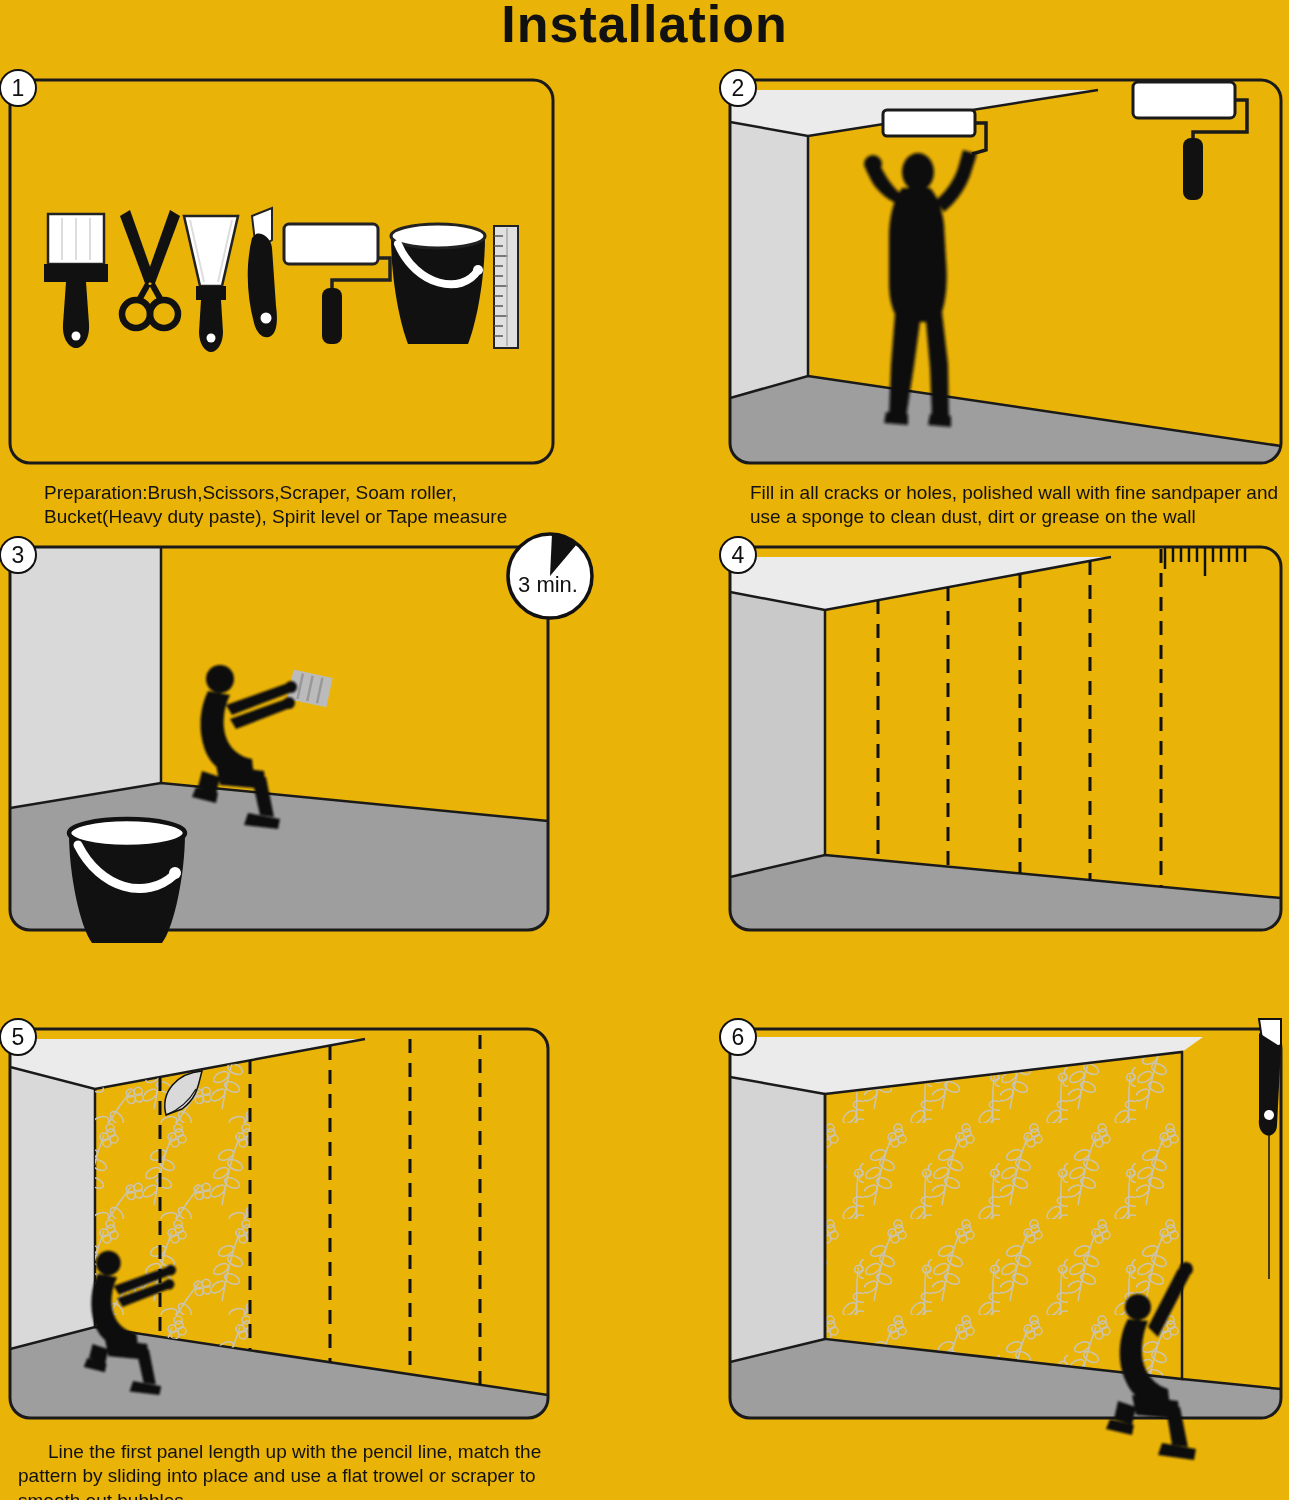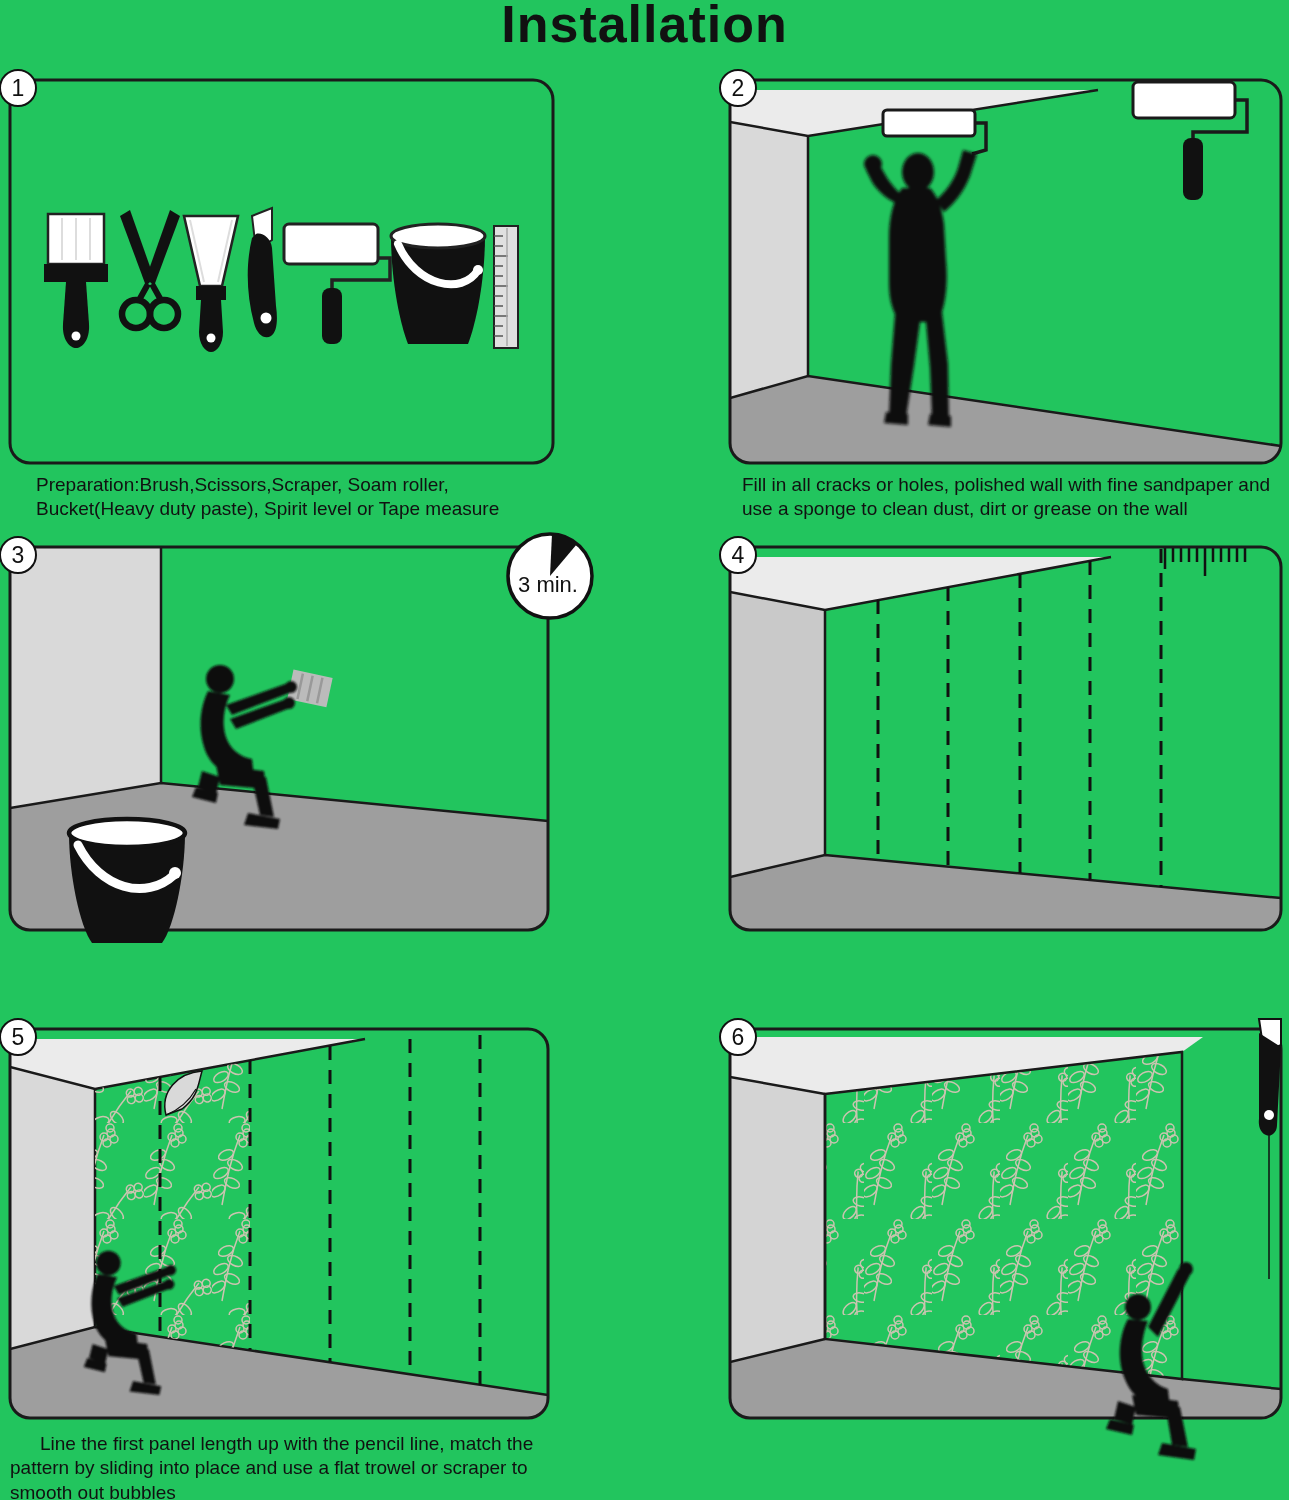--- a/index.html
+++ b/index.html
@@ -1,25 +1,25 @@
 <!DOCTYPE html>
 <html><head>
 <meta charset="utf-8">
 <style>
   html,body{margin:0;padding:0;background:#ffffff;}
-  .page{position:relative;width:1289px;height:1500px;background:#22c55e;
+  .page{position:relative;width:1289px;height:1500px;background:#eab308;
         font-family:"Liberation Sans",sans-serif;color:#111;overflow:hidden;}
   .title{position:absolute;top:-6px;left:0;right:0;text-align:center;
          font-size:52px;font-weight:700;letter-spacing:1px;margin:0;}
   .panel{position:absolute;}
   .panel svg{position:absolute;left:0;top:0;overflow:visible;}
   .badge{position:absolute;top:-9px;left:-9px;width:34px;height:34px;background:#fff;
          border:2.5px solid #111;border-radius:50%;display:flex;align-items:center;
          justify-content:center;font-size:23px;z-index:6;}
-  .caption{position:absolute;font-size:19px;line-height:1.28;margin:0;color:#111;}
+  .caption{position:absolute;font-size:19px;line-height:1.28;margin:8px;color:#111;}
   .indent{text-indent:30px;}
 </style>
 </head>
 <body>
 
 <div class="page">
 
   <h1 class="title">Installation</h1>
 
   <div class="panel" style="left:8px;top:78px;width:547px;height:387px;">

